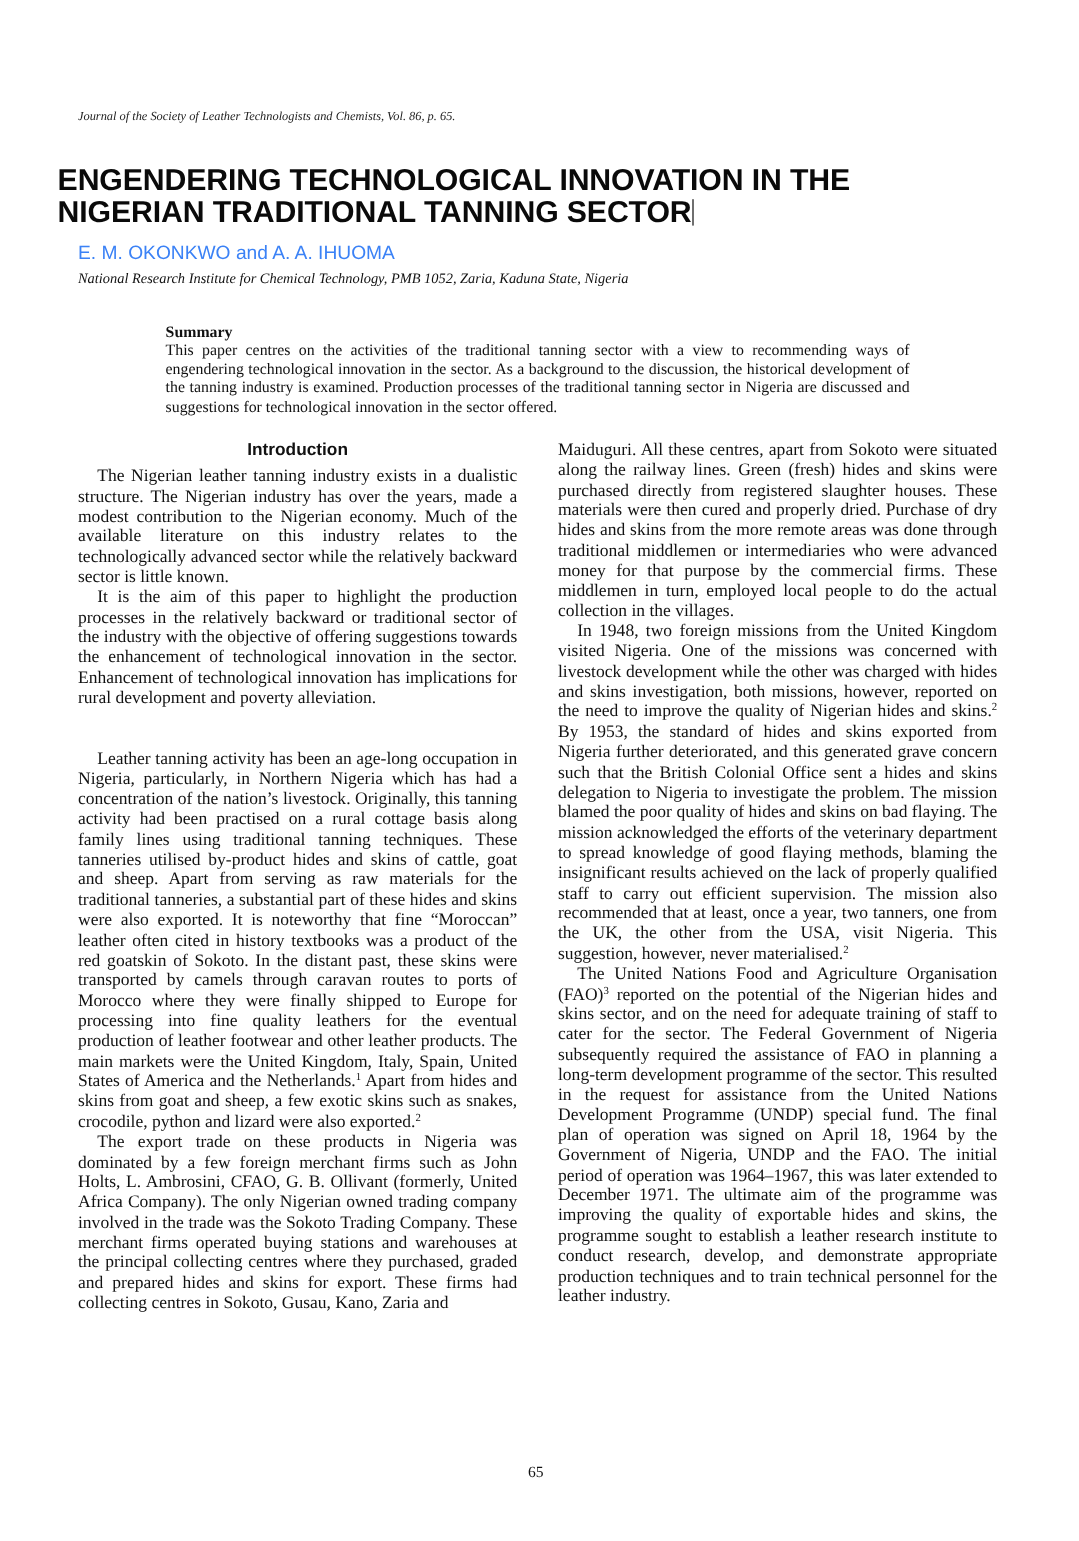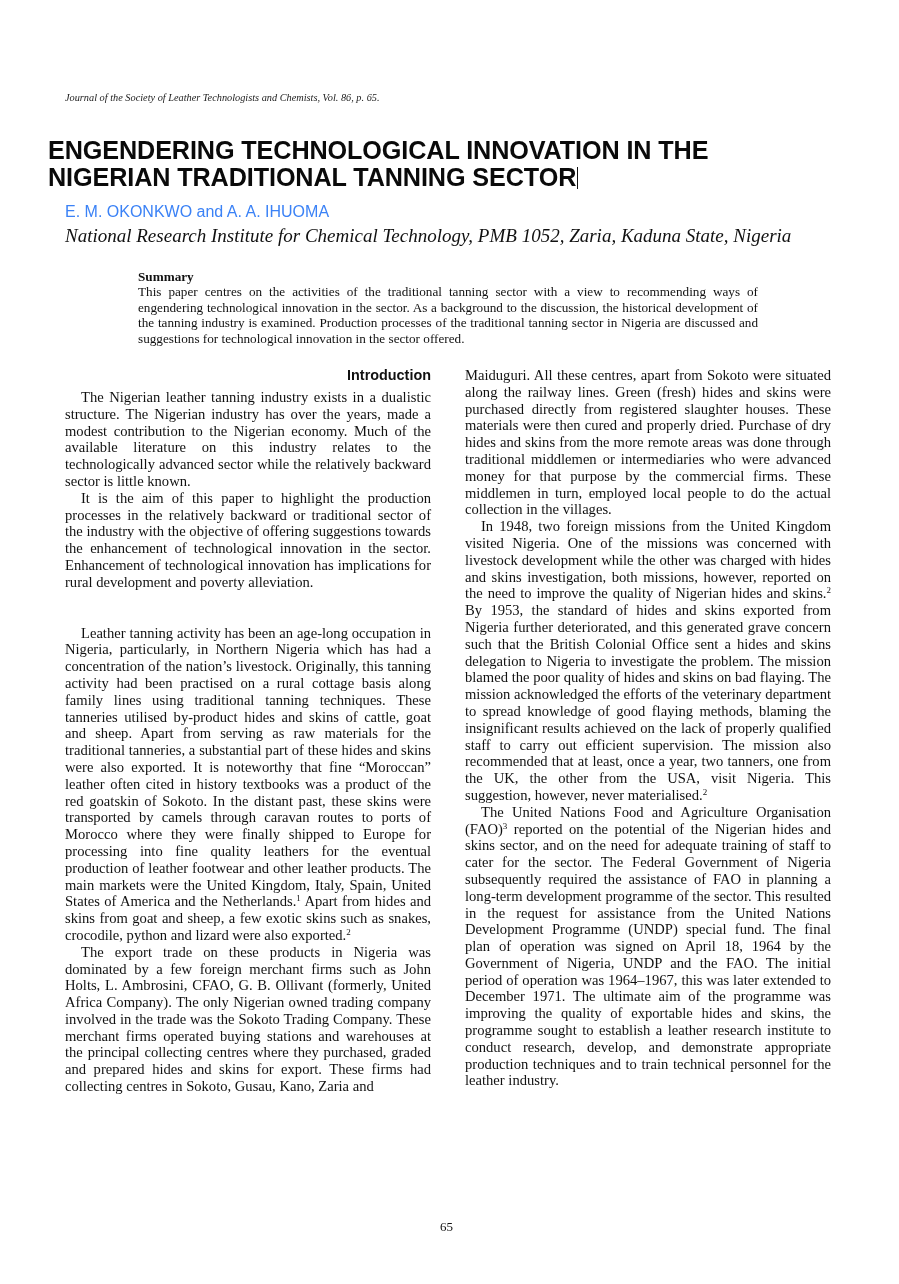--- a/index.html
+++ b/index.html
@@ -24,37 +24,37 @@
       vertical-align: -3px; margin-left: 1px;
     }
     .authors {
       position: absolute; left: 65px; top: 203px;
       font-family: "Liberation Sans", sans-serif; font-weight: normal;
       font-size: 16px; color: #3b82f6;
     }
     .affiliation {
       position: absolute; left: 65px; top: 225px;
       font-family: "Liberation Serif", serif; font-style: italic;
-      font-size: 19px; color: #111;
+      font-size: 12px; color: #111;
     }
     .summary {
       position: absolute; left: 138px; top: 269px; width: 620px;
       font-size: 13.2px; line-height: 15.4px; text-align: justify;
     }
     .summary .label { font-weight: bold; display: block; }
     .col {
       position: absolute; top: 367px; width: 366px;
       font-size: 14.6px; line-height: 16.8px; text-align: justify;
       hyphens: manual;
     }
     .col.left { left: 65px; }
     .col.right { left: 465px; }
     .col h2 {
       font-family: "Liberation Sans", sans-serif; font-weight: bold;
-      font-size: 14.4px; line-height: 17px; margin: 0 0 5px 0; text-align: right;
+      font-size: 14.4px; line-height: 17px; margin: 0 0 5px 0; text-align: center;
     }
     .col p { margin: 0; text-indent: 16px; }
     .col p.noindent { text-indent: 0; }
     .col .gap { height: 34px; }
     sup { font-size: 9px; line-height: 0; vertical-align: 5px; }
     .page-number {
       position: absolute; left: 440px; top: 1219px;
       font-size: 13px; color: #111;
     }
   </style>

